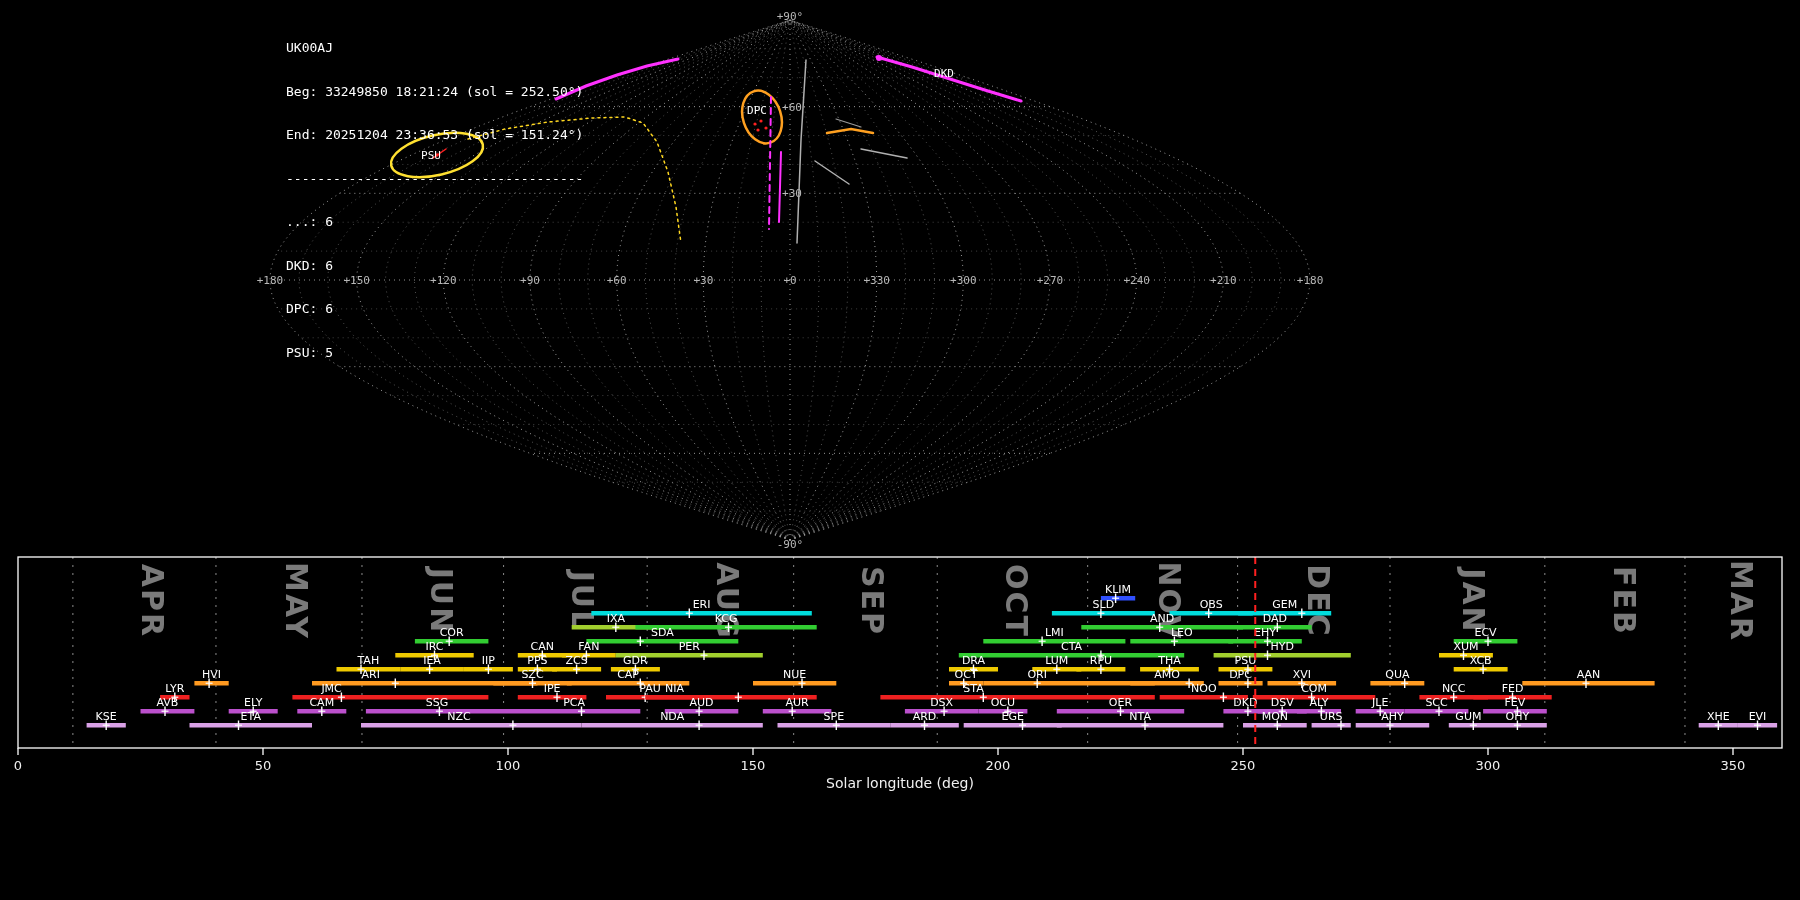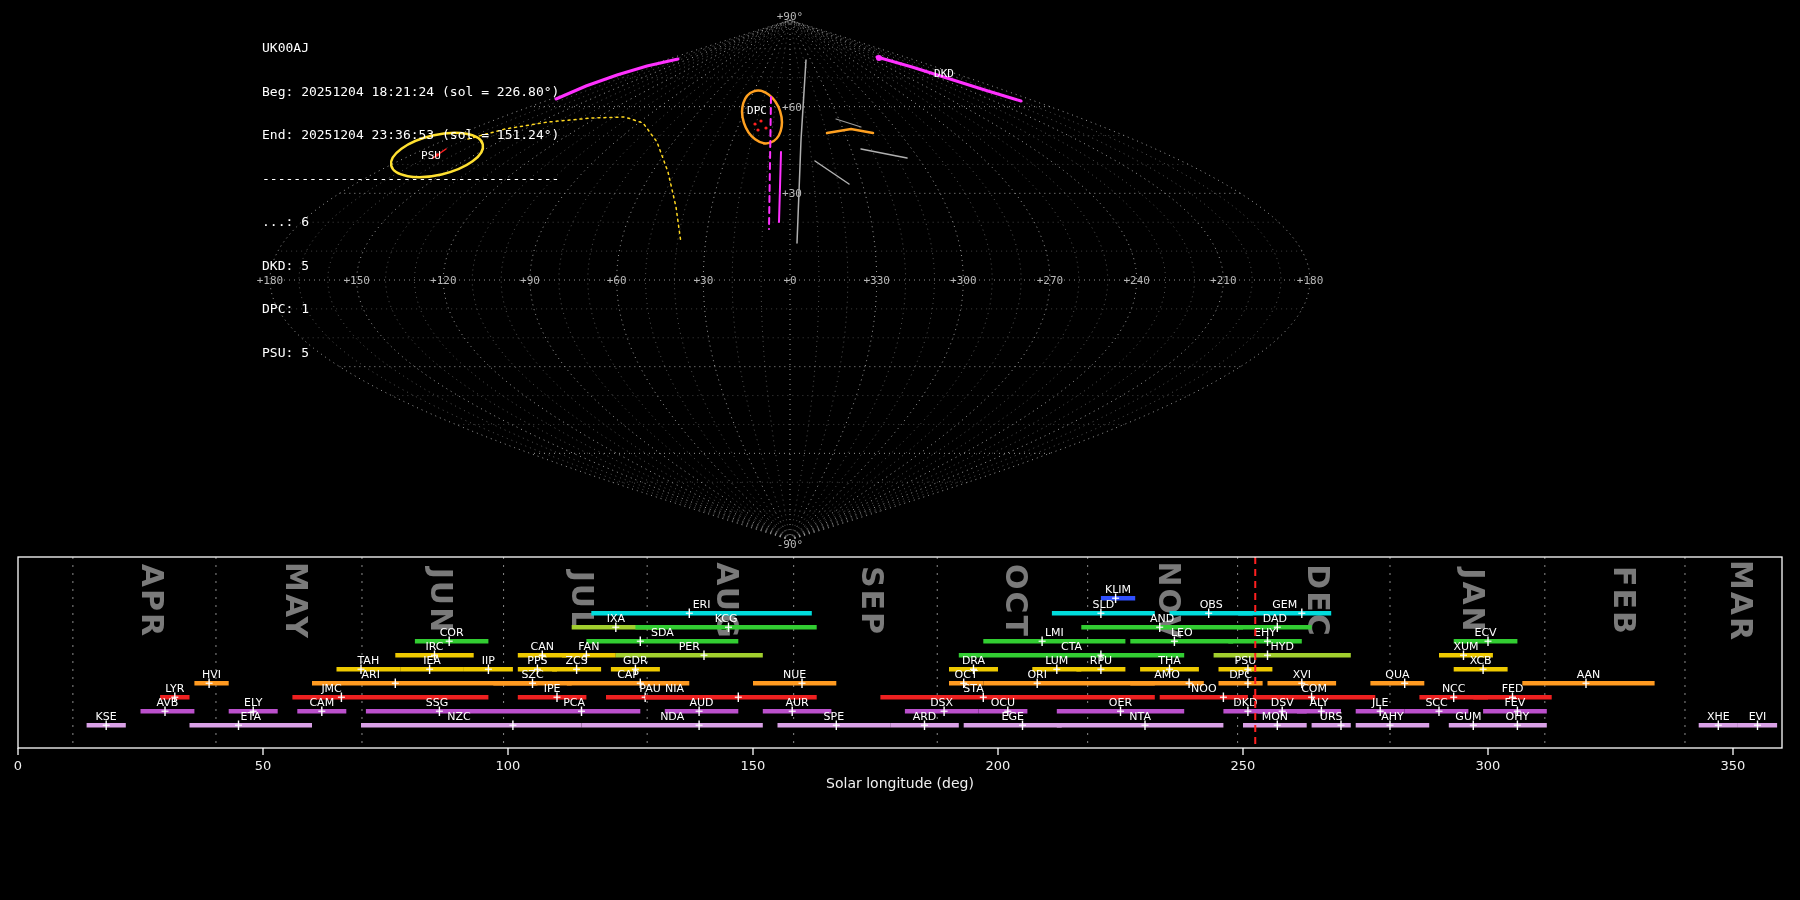--- a/index.html
+++ b/index.html
@@ -1,20 +1,20 @@
 <!DOCTYPE html>
 <html><head>
 <meta charset="utf-8">
 <style>
   html,body{margin:0;padding:0;background:#000;}
   #stage{position:relative;width:1800px;height:900px;background:#000;overflow:hidden;
          font-family:"DejaVu Sans",sans-serif;}
   #sky{position:absolute;left:0;top:0;}
   #tl{position:absolute;left:0;top:555px;}
-  .hdr{position:absolute;left:262px;top:12px;color:#ffffff;
+  .hdr{position:absolute;left:286px;top:12px;color:#ffffff;
        font:13px/14.5px "DejaVu Sans Mono","Liberation Mono",monospace;white-space:pre;z-index:5;}
   .hdr div{white-space:pre;}
   .maplab{fill:#b8b8b8;font:11px "DejaVu Sans Mono","Liberation Mono",monospace;}
   .radlab{fill:#ffffff;font:11px "DejaVu Sans Mono","Liberation Mono",monospace;}
   .monthlab{fill:#7a7a7a;font:bold 30px "DejaVu Sans","Liberation Sans",sans-serif;letter-spacing:2px;}
   .codelab{fill:#ffffff;font:11px "DejaVu Sans","Liberation Sans",sans-serif;}
   .ticklab{fill:#f0f0f0;font:13px "DejaVu Sans","Liberation Sans",sans-serif;}
   .axislab{fill:#f0f0f0;font:14px "DejaVu Sans","Liberation Sans",sans-serif;}
 </style>
 </head>
@@ -112,26 +112,26 @@
       <polyline points="836,119 861,127" fill="none" stroke="#9a9a9a" stroke-width="1.2" stroke-dasharray="none" stroke-linecap="round"></polyline>
       <polyline points="771,97 769,229" fill="none" stroke="#ff30ff" stroke-width="2" stroke-dasharray="6 5" stroke-linecap="round"></polyline>
       <polyline points="781,152 779,222" fill="none" stroke="#ff30ff" stroke-width="2" stroke-dasharray="none" stroke-linecap="round"></polyline>
       <text x="944" y="77" class="radlab" text-anchor="middle">DKD</text>
       <text x="757" y="114" class="radlab" text-anchor="middle">DPC</text>
       <text x="431" y="159" class="radlab" text-anchor="middle">PSU</text>
     </svg>
 
   <div class="hdr">
     <div>UK00AJ</div>
-    <div>Beg: 20251204 18:21:24 (sol = 226.80°)</div>
+    <div>Beg: 33249850 18:21:24 (sol = 252.50°)</div>
     <div>End: 20251204 23:36:53 (sol = 151.24°)</div>
     <div>--------------------------------------</div>
     <div>...: 6</div>
-    <div>DKD: 5</div>
-    <div>DPC: 1</div>
+    <div>DKD: 6</div>
+    <div>DPC: 6</div>
     <div>PSU: 5</div>
   </div>
 
   <svg id="tl" width="1800" height="345" viewBox="0 0 1800 345">
       <line x1="72.88" y1="2" x2="72.88" y2="193" stroke="#8a8a8a" stroke-width="1" stroke-dasharray="2 6"></line>
       <text x="141.97000000000003" y="46" transform="rotate(90 141.97000000000003 46)" class="monthlab" text-anchor="middle">APR</text>
       <line x1="215.96" y1="2" x2="215.96" y2="193" stroke="#8a8a8a" stroke-width="1" stroke-dasharray="2 6"></line>
       <text x="285.54" y="46" transform="rotate(90 285.54 46)" class="monthlab" text-anchor="middle">MAY</text>
       <line x1="361.98" y1="2" x2="361.98" y2="193" stroke="#8a8a8a" stroke-width="1" stroke-dasharray="2 6"></line>
       <text x="431.07" y="46" transform="rotate(90 431.07 46)" class="monthlab" text-anchor="middle">JUN</text>

